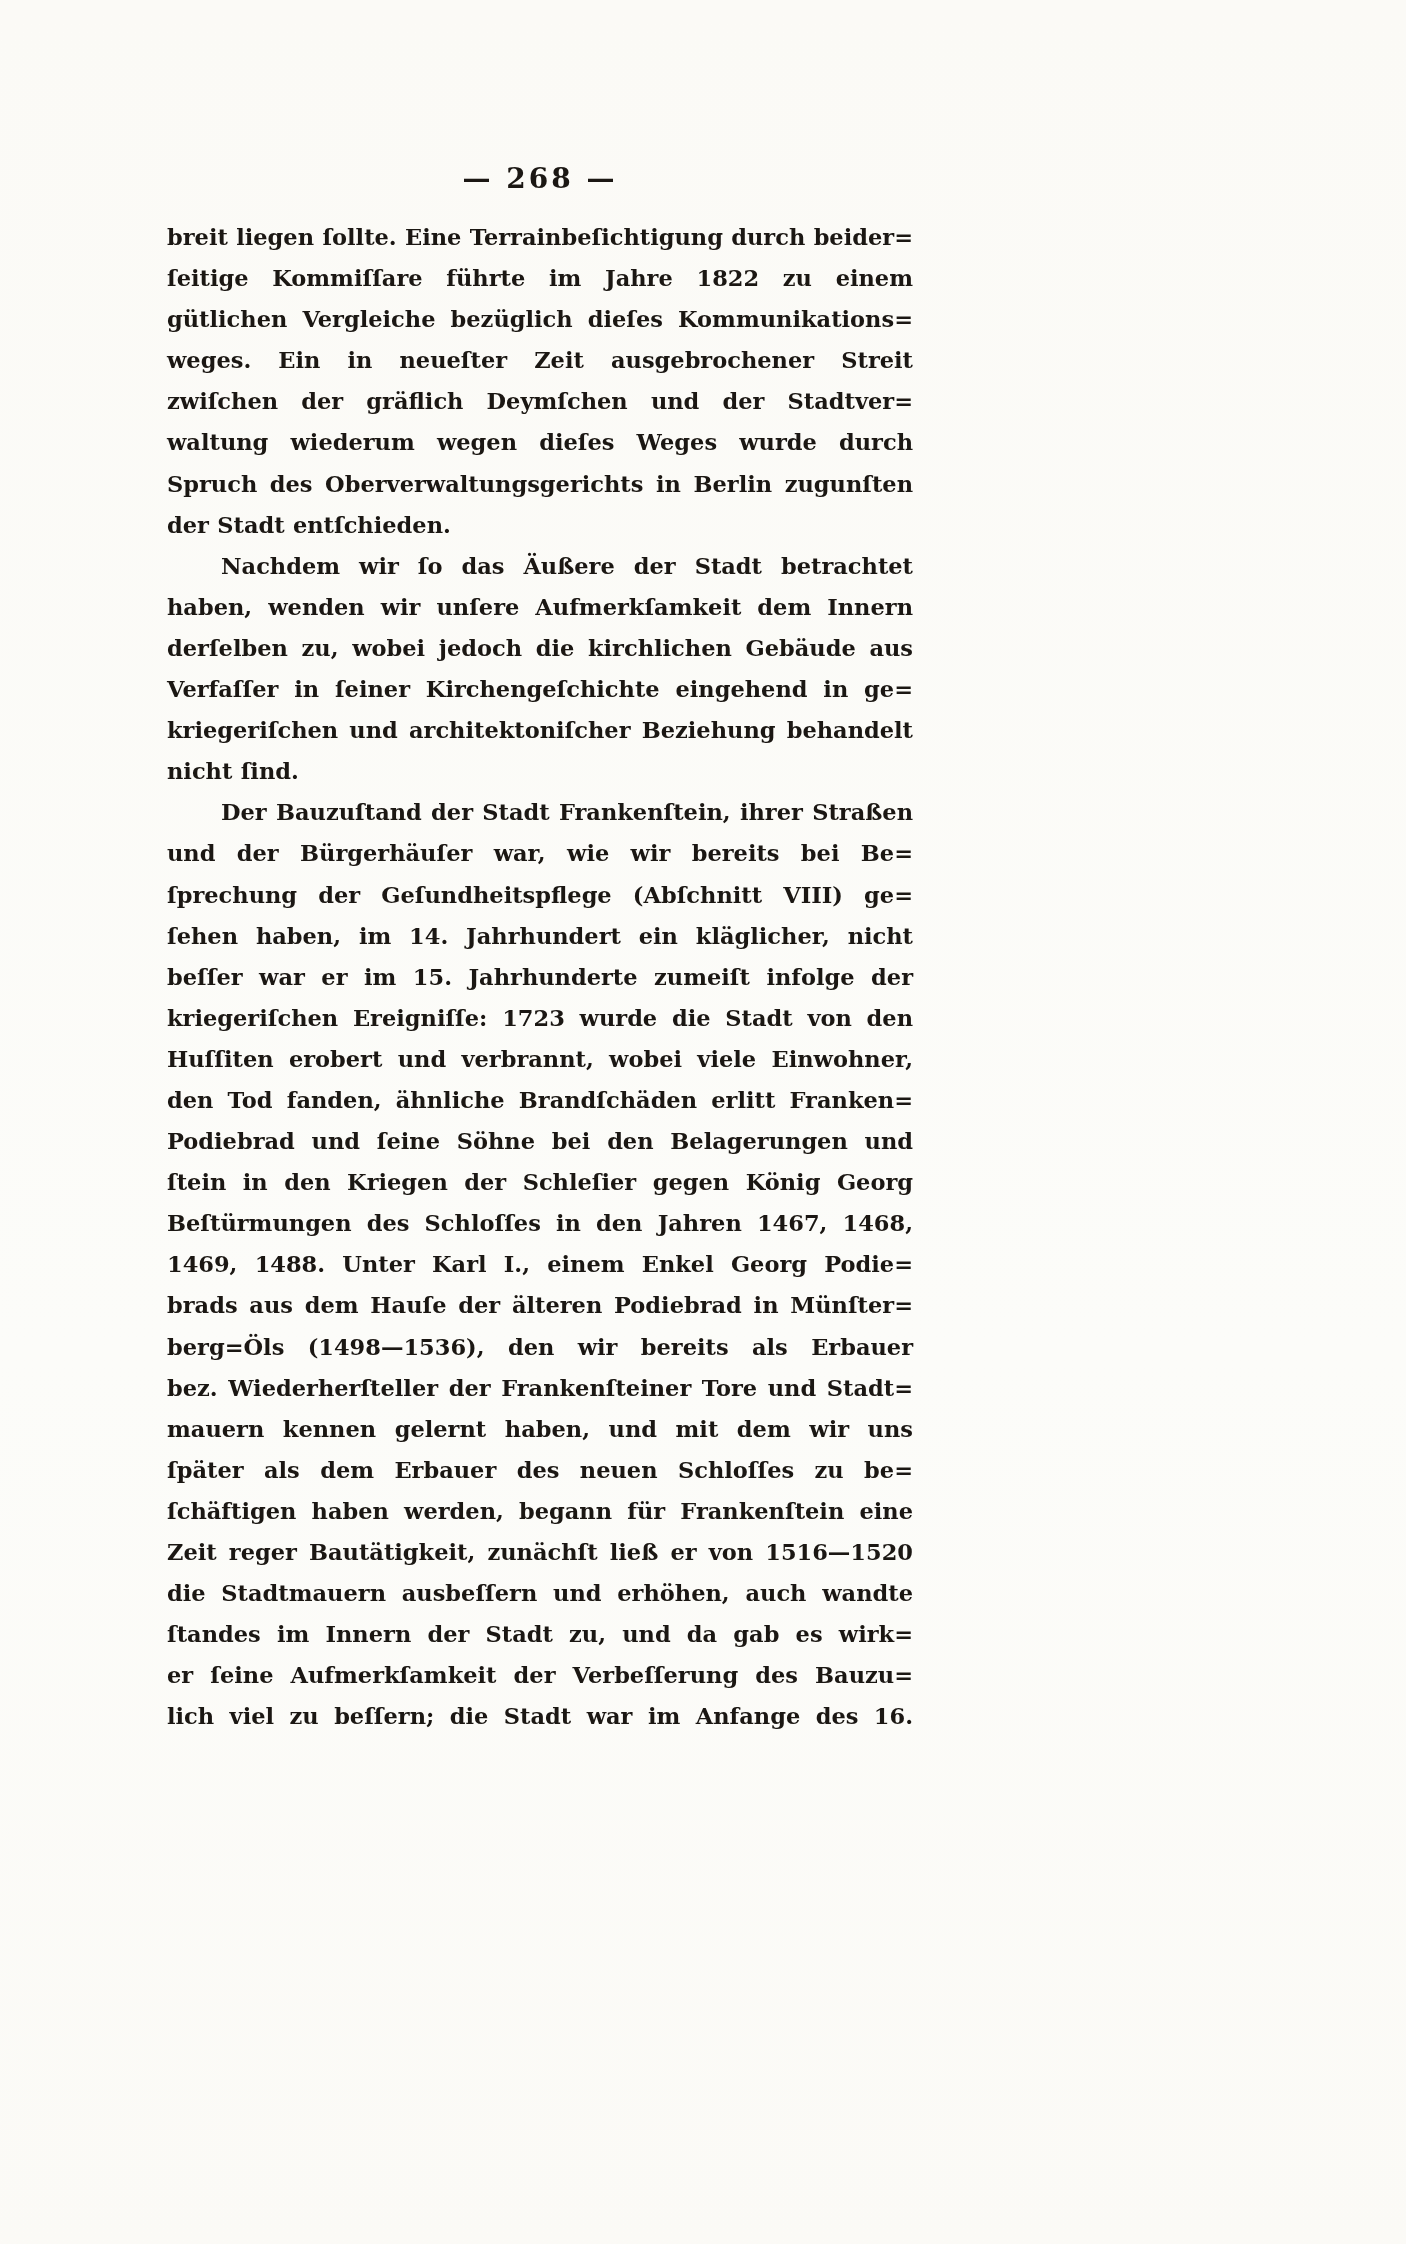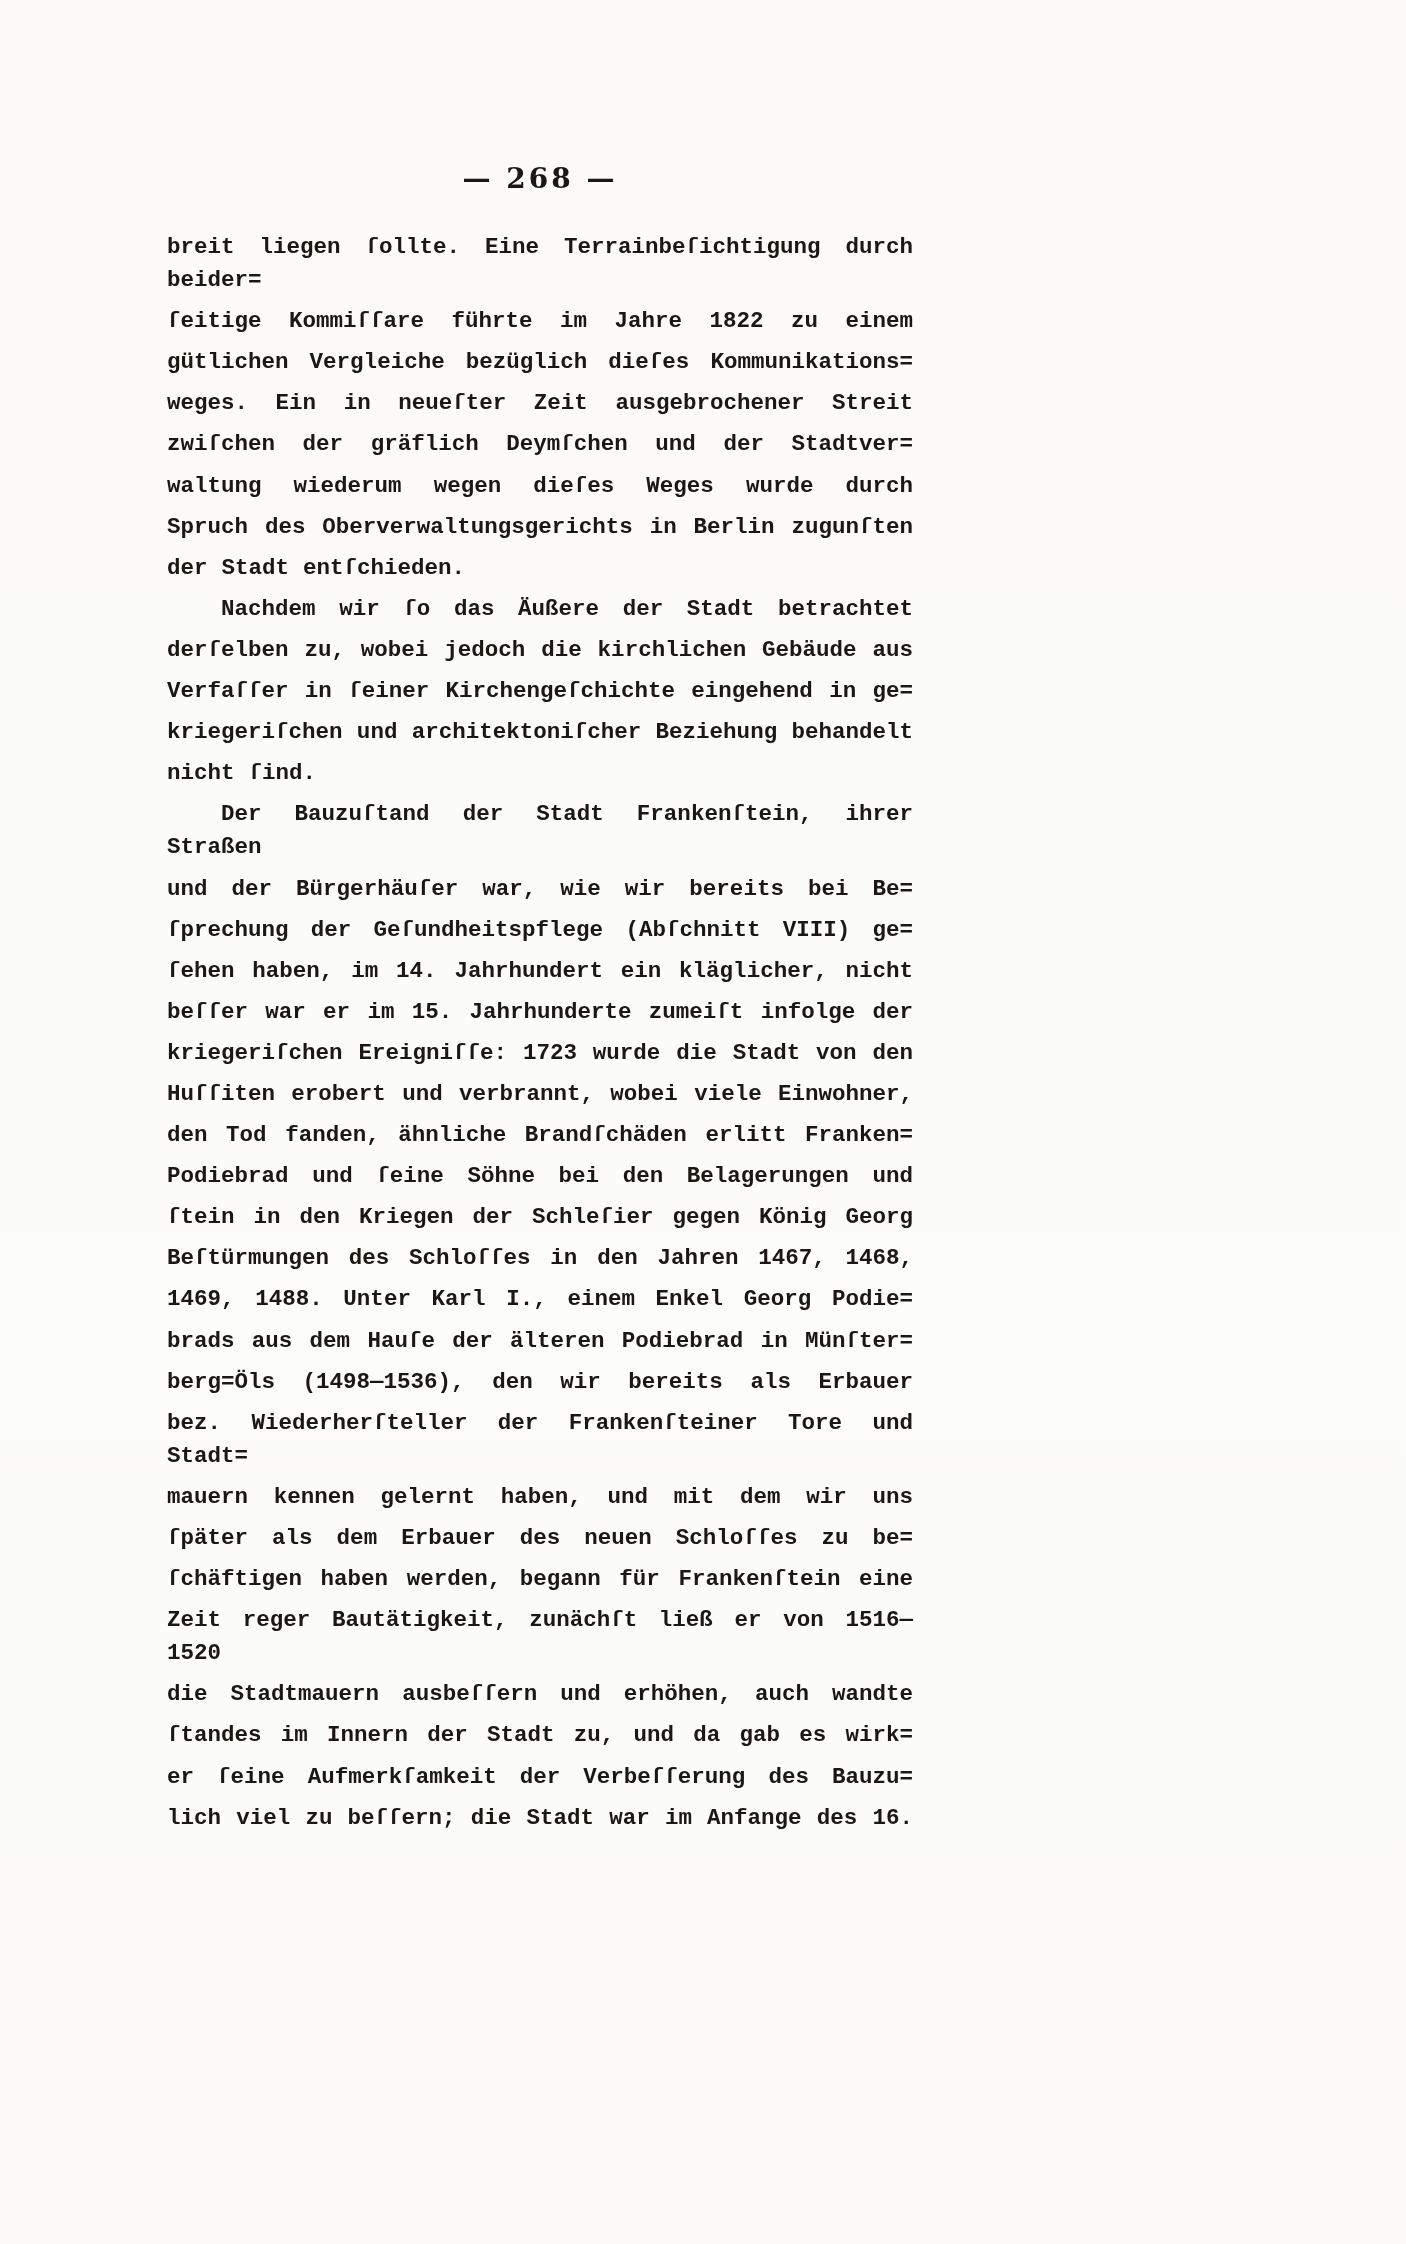--- a/index.html
+++ b/index.html
@@ -16,27 +16,26 @@
     top: 138px;
     left: 135px;
     width: 762px;
     text-align: center;
     font-size: 28px;
     font-weight: bold;
     letter-spacing: 3px;
   }
   .text-block {
     position: absolute;
-    top: 199px;
+    top: 189px;
     left: 135px;
     width: 762px;
     font-size: 22.5px;
     font-weight: bold;
     word-spacing: 0.5px;
-    font-family: Liberation Mono, monospace;
   }
   .line {
     line-height: 33.1px;
     text-align: justify;
     text-align-last: justify;
   }
   .line.par-end {
     text-align-last: left;
   }
   .line.indent {
@@ -51,20 +50,21 @@
   <div class="text-block" id="text-block">
       <div class="line">breit liegen ſollte. Eine Terrainbeſichtigung durch beider=</div>
       <div class="line">ſeitige Kommiſſare führte im Jahre 1822 zu einem</div>
       <div class="line">gütlichen Vergleiche bezüglich dieſes Kommunikations=</div>
       <div class="line">weges. Ein in neueſter Zeit ausgebrochener Streit</div>
       <div class="line">zwiſchen der gräflich Deymſchen und der Stadtver=</div>
       <div class="line">waltung wiederum wegen dieſes Weges wurde durch</div>
       <div class="line">Spruch des Oberverwaltungsgerichts in Berlin zugunſten</div>
       <div class="line par-end">der Stadt entſchieden.</div>
       <div class="line indent">Nachdem wir ſo das Äußere der Stadt betrachtet</div>
+      <div class="line">haben, wenden wir unſere Aufmerkſamkeit dem Innern</div>
       <div class="line">derſelben zu, wobei jedoch die kirchlichen Gebäude aus</div>
       <div class="line">Verfaſſer in ſeiner Kirchengeſchichte eingehend in ge=</div>
       <div class="line">kriegeriſchen und architektoniſcher Beziehung behandelt</div>
       <div class="line par-end">nicht ſind.</div>
       <div class="line indent">Der Bauzuſtand der Stadt Frankenſtein, ihrer Straßen</div>
       <div class="line">und der Bürgerhäuſer war, wie wir bereits bei Be=</div>
       <div class="line">ſprechung der Geſundheitspflege (Abſchnitt VIII) ge=</div>
       <div class="line">ſehen haben, im 14. Jahrhundert ein kläglicher, nicht</div>
       <div class="line">beſſer war er im 15. Jahrhunderte zumeiſt infolge der</div>
       <div class="line">kriegeriſchen Ereigniſſe: 1723 wurde die Stadt von den</div>

